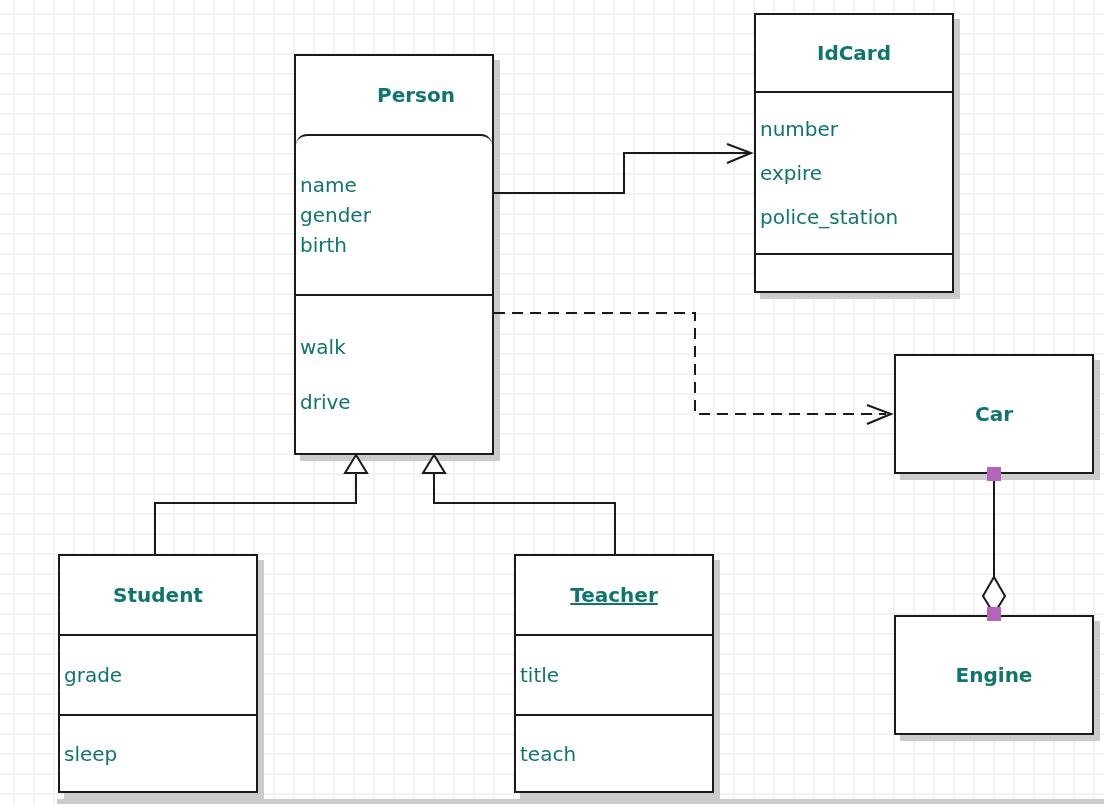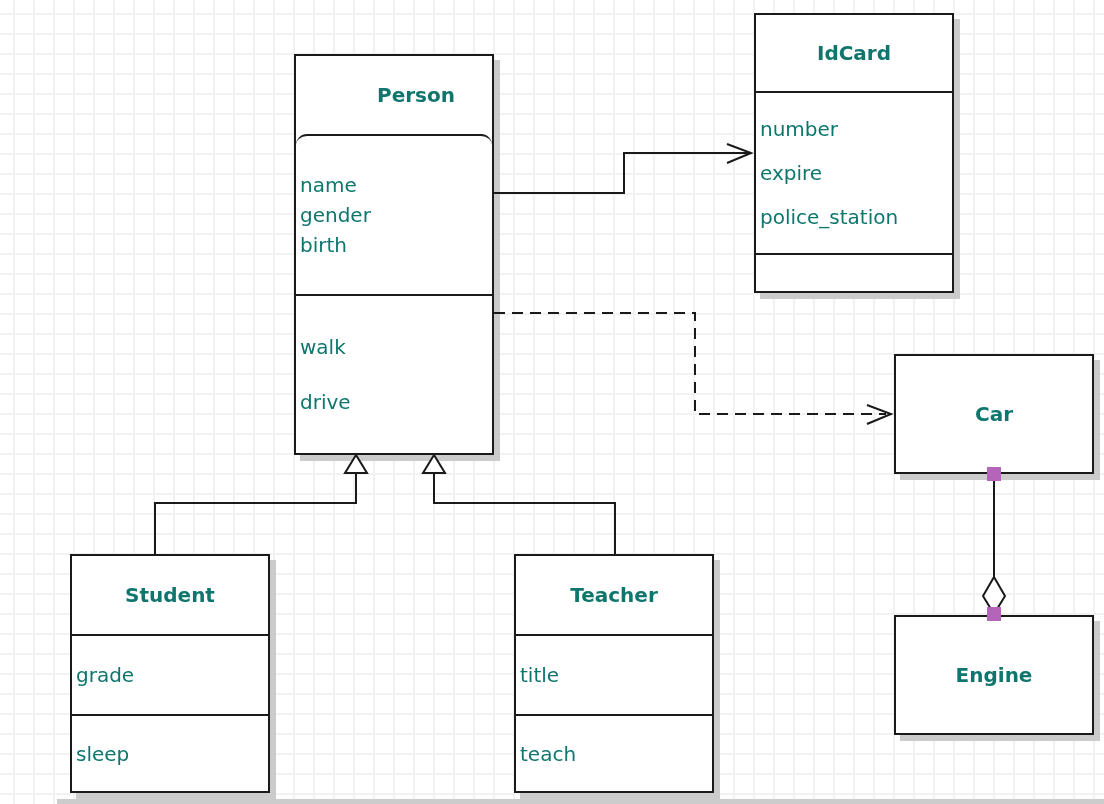--- a/index.html
+++ b/index.html
@@ -94,32 +94,32 @@
   </div>
 
   <div class="uml-class simple" style="left:894px; top:354px; width:200px; height:120px;">
     <div class="uml-title" style="flex:1;">Car</div>
   </div>
 
   <div class="uml-class simple" style="left:894px; top:615px; width:200px; height:120px;">
     <div class="uml-title" style="flex:1;">Engine</div>
   </div>
 
-  <div class="uml-class" style="left:70px; top:554px; width:200px; height:239px;">
+  <div class="uml-class" style="left:58px; top:554px; width:200px; height:239px;">
     <div class="uml-title" style="height:78px;">Student</div>
     <div class="uml-sec" style="height:78px;">
       <div class="uml-member">grade</div>
     </div>
     <div class="uml-sec" style="flex:1;">
       <div class="uml-member">sleep</div>
     </div>
   </div>
 
   <div class="uml-class" style="left:514px; top:554px; width:200px; height:239px;">
-    <div class="uml-title" style="height:78px;">Teacher</div>
+    <div class="uml-title" style="height:78px;text-decoration:underline;">Teacher</div>
     <div class="uml-sec" style="height:78px;">
       <div class="uml-member">title</div>
     </div>
     <div class="uml-sec" style="flex:1;">
       <div class="uml-member">teach</div>
     </div>
   </div>
 
   <div id="bottom-edge-strip"></div>
 

